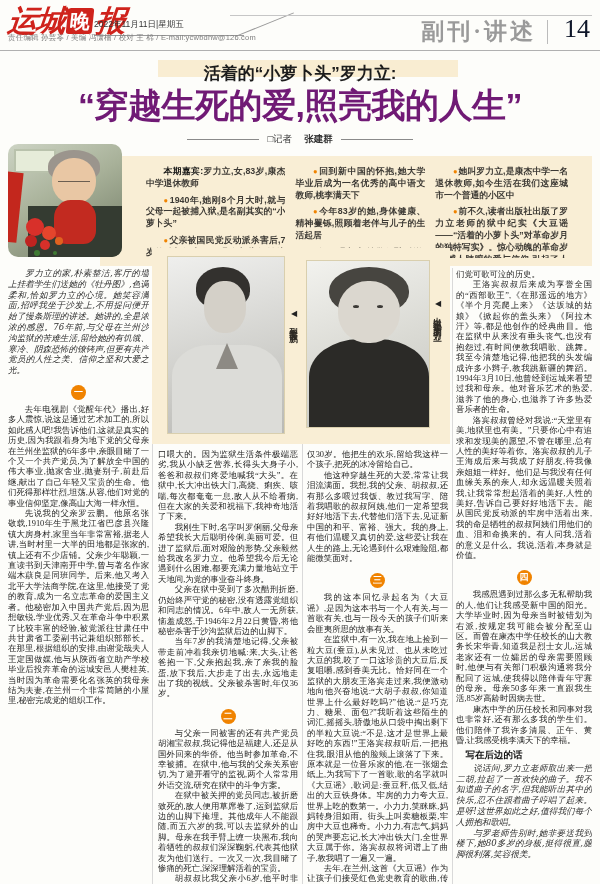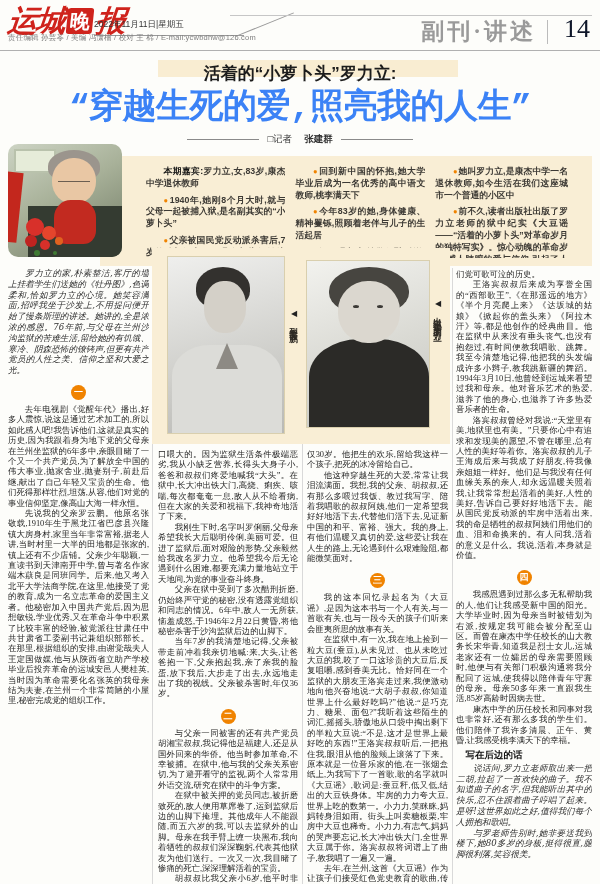--- a/index.html
+++ b/index.html
@@ -28,22 +28,22 @@
   .hdr-botline { position:absolute; left:0; right:0; top:50px; border-top:1px solid #b0b0b0; }
   .section-title { position:absolute; right:64px; top:16px; font-size:23px; font-weight:bold;
                    color:#9a9a9a; letter-spacing:3px; font-family:"Liberation Serif",serif; }
   .page-sep { position:absolute; right:52px; top:20px; height:24px; border-left:1px solid #bbb; }
   .page-num { position:absolute; right:10px; top:14px; font-size:26px; font-weight:normal; color:#0f172a; }
   
   .kicker-shade { position:absolute; left:158px; top:60px; width:300px; height:17px; background:#f9edd2; }
   .kicker { position:absolute; left:0; width:600px; top:62px; text-align:center;
             font-family:"Liberation Sans",sans-serif; font-weight:bold; font-size:17px; color:#1c1c1c; }
   .main-title { position:absolute; left:0; width:600px; top:83px; text-align:center;
-            font-family:Liberation Mono, monospace; font-weight:900; font-size:34px;
-            letter-spacing:-.5px; color:#3b82f6; white-space:nowrap; }
+            font-family:Liberation Sans, sans-serif; font-weight:900; font-size:34px;
+            letter-spacing:-.5px; color:#701a75; white-space:nowrap; }
   .byline { position:absolute; left:0; width:600px; top:133px; display:flex;
             justify-content:center; align-items:center; gap:8px; font-size:9.5px; color:#333; }
   .byline .rule { width:72px; border-top:1px solid #8a8a8a; }
   .byline b { margin-left:4px; }
   
   .intro-box { position:absolute; left:100px; top:156px; width:492px; height:110px;
                background:#f9eed5; display:flex; gap:10px;
                padding:10px 24px 8px 46px; }
   .intro-col { overflow:hidden; }
   .intro-col.a { width:145px; } .intro-col.b { width:135px; } .intro-col.c { width:138px; }

